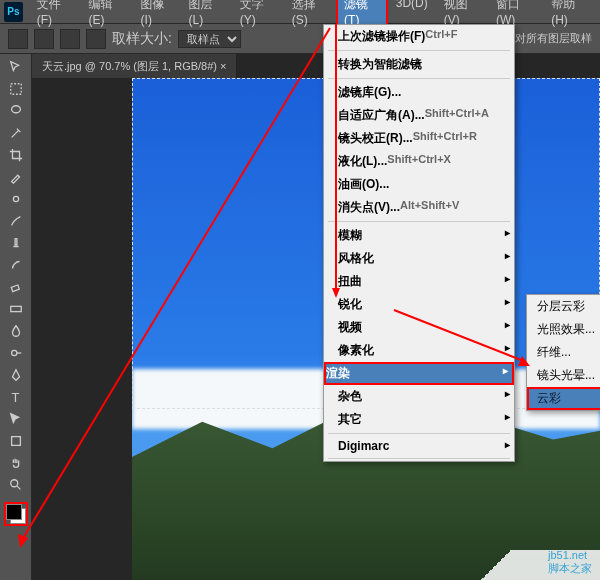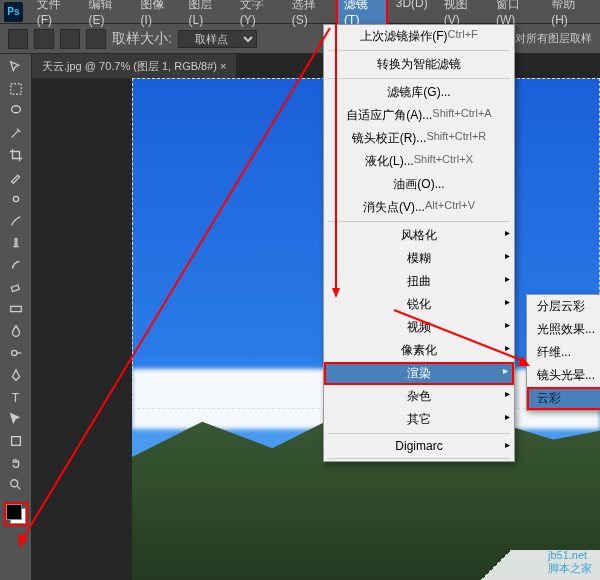--- a/index.html
+++ b/index.html
@@ -6,42 +6,42 @@
 body { width: 600px; height: 580px; background: #535353; overflow: hidden; position: relative; }
 
 .menubar { height: 24px; background: #535353; display: flex; align-items: center; padding: 8px 4px; border-bottom: 1px solid #282828; }
 .ps-logo { width: 20px; height: 20px; background: #001c33; color: #31c5f4; font-weight: bold; font-size: 10px; display: flex; align-items: center; justify-content: center; border-radius: 2px; margin-right: 6px; }
 .menu-item { color: #ccc; font-size: 12px; padding: 3px 8px; cursor: pointer; }
 .menu-item.active { background: #4a80b9; color: #fff; border: 2px solid red; padding: 1px 6px; }
 
 .optbar { height: 30px; background: #535353; display: flex; align-items: center; padding: 0 8px; gap: 6px; border-bottom: 1px solid #282828; }
 .opt-icon { width: 20px; height: 20px; background: #3a3a3a; border: 1px solid #2a2a2a; }
 .opt-label { color: #ccc; font-size: 14px; }
-.opt-select { background: #3a3a3a; color: #ccc; border: 1px solid #2a2a2a; font-size: 11px; padding: 1px 12px; }
+.opt-select { background: #3a3a3a; color: #ccc; border: 1px solid #2a2a2a; font-size: 11px; padding: 1px 4px; }
 .opt-right { color: #ccc; font-size: 11px; position: absolute; right: 8px; }
 
 .work { position: absolute; top: 54px; left: 0; right: 0; bottom: 0; display: flex; }
 .toolbar { width: 32px; background: #535353; border-right: 1px solid #282828; display: flex; flex-direction: column; padding-top: 2px; }
 .tool { width: 26px; height: 22px; margin: 0 auto; display: flex; align-items: center; justify-content: center; color: #ccc; font-size: 13px; cursor: pointer; }
 .tool svg { width: 14px; height: 14px; stroke: #ccc; fill: none; stroke-width: 1.5; }
 .swatch { width: 24px; height: 24px; margin: 6px auto 0; position: relative; border: 2px solid red; }
 .sw-fg { width: 16px; height: 16px; background: #000; border: 1px solid #888; position: absolute; top: 0; left: 0; }
 .sw-bg { width: 16px; height: 16px; background: #fff; border: 1px solid #888; position: absolute; bottom: 0; right: 0; }
 
 .canvas-area { flex: 1; background: #262626; position: relative; }
 .tab { height: 24px; background: #3a3a3a; display: inline-flex; align-items: center; padding: 0 10px; color: #ccc; font-size: 11px; border-right: 1px solid #222; }
 
 .canvas { position: absolute; top: 24px; left: 100px; right: 0; bottom: 0; overflow: hidden; }
 .sky { position: absolute; inset: 0; background: linear-gradient(#1a5fd8 0%, #2a7be8 55%, #4a9bf0 70%); }
 .clouds { position: absolute; top: 58%; left: 0; right: 0; height: 12%; background: #f5f8fa; filter: blur(2px); }
 .mtn { position: absolute; top: 65%; left: 0; right: 0; bottom: 0; background: linear-gradient(#3a5a35 0%, #2d4828 60%, #233a20 100%); clip-path: polygon(0 30%, 15% 10%, 30% 25%, 45% 5%, 60% 22%, 75% 8%, 90% 20%, 100% 15%, 100% 100%, 0 100%); }
 .sel { position: absolute; top: 0; left: 0; right: 0; height: 66%; border: 1.5px dashed #ddd; }
 
 .dropdown { position: absolute; top: 24px; left: 323px; width: 192px; background: #f0f0f0; border: 1px solid #999; box-shadow: 2px 2px 6px rgba(0,0,0,0.4); z-index: 10; font-size: 12px; }
-.dd-item { display: flex; justify-content: center; padding: 3px 14px; cursor: pointer; position: relative; }
+.dd-item { display: flex; justify-content: flex-start; padding: 3px 14px; cursor: pointer; position: relative; font-weight: bold; }
 .dd-item.hl { background: #4a80b9; color: #fff; border: 2px solid red; padding: 1px 0; }
 .dd-item.sub::after { content: "▸"; position: absolute; right: 4px; font-size: 10px; }
 .dd-sep { height: 1px; background: #ccc; margin: 2px 4px; }
 .dd-short { color: #666; font-size: 11px; }
 
 .submenu { position: absolute; top: 294px; left: 515px; width: 84px; background: #f0f0f0; border: 1px solid #999; box-shadow: 2px 2px 6px rgba(0,0,0,0.4); z-index: 11; font-size: 12px; margin-left: 11px; }
 .sm-item { padding: 3px 10px; cursor: pointer; }
 .sm-item.hl { background: #4a80b9; color: #0f172a; border: 2px solid red; padding: 1px 8px; }
 
 .arrow { position: absolute; z-index: 20; pointer-events: none; }
@@ -221,28 +221,28 @@
     </div>
     <div class="dd-item">
       <span>液化(L)...</span>
       <span class="dd-short">Shift+Ctrl+X</span>
     </div>
     <div class="dd-item">
       <span>油画(O)...</span>
     </div>
     <div class="dd-item">
       <span>消失点(V)...</span>
-      <span class="dd-short">Alt+Ctrl+V</span>
-    </div>
-    <div class="dd-sep"></div>
+      <span class="dd-short">Alt+Shift+V</span>
+    </div>
+    <div class="dd-sep"></div>
+    <div class="dd-item sub">
+      <span>模糊</span>
+    </div>
     <div class="dd-item sub">
       <span>风格化</span>
-    </div>
-    <div class="dd-item sub">
-      <span>模糊</span>
     </div>
     <div class="dd-item sub">
       <span>扭曲</span>
     </div>
     <div class="dd-item sub">
       <span>锐化</span>
     </div>
     <div class="dd-item sub">
       <span>视频</span>
     </div>

